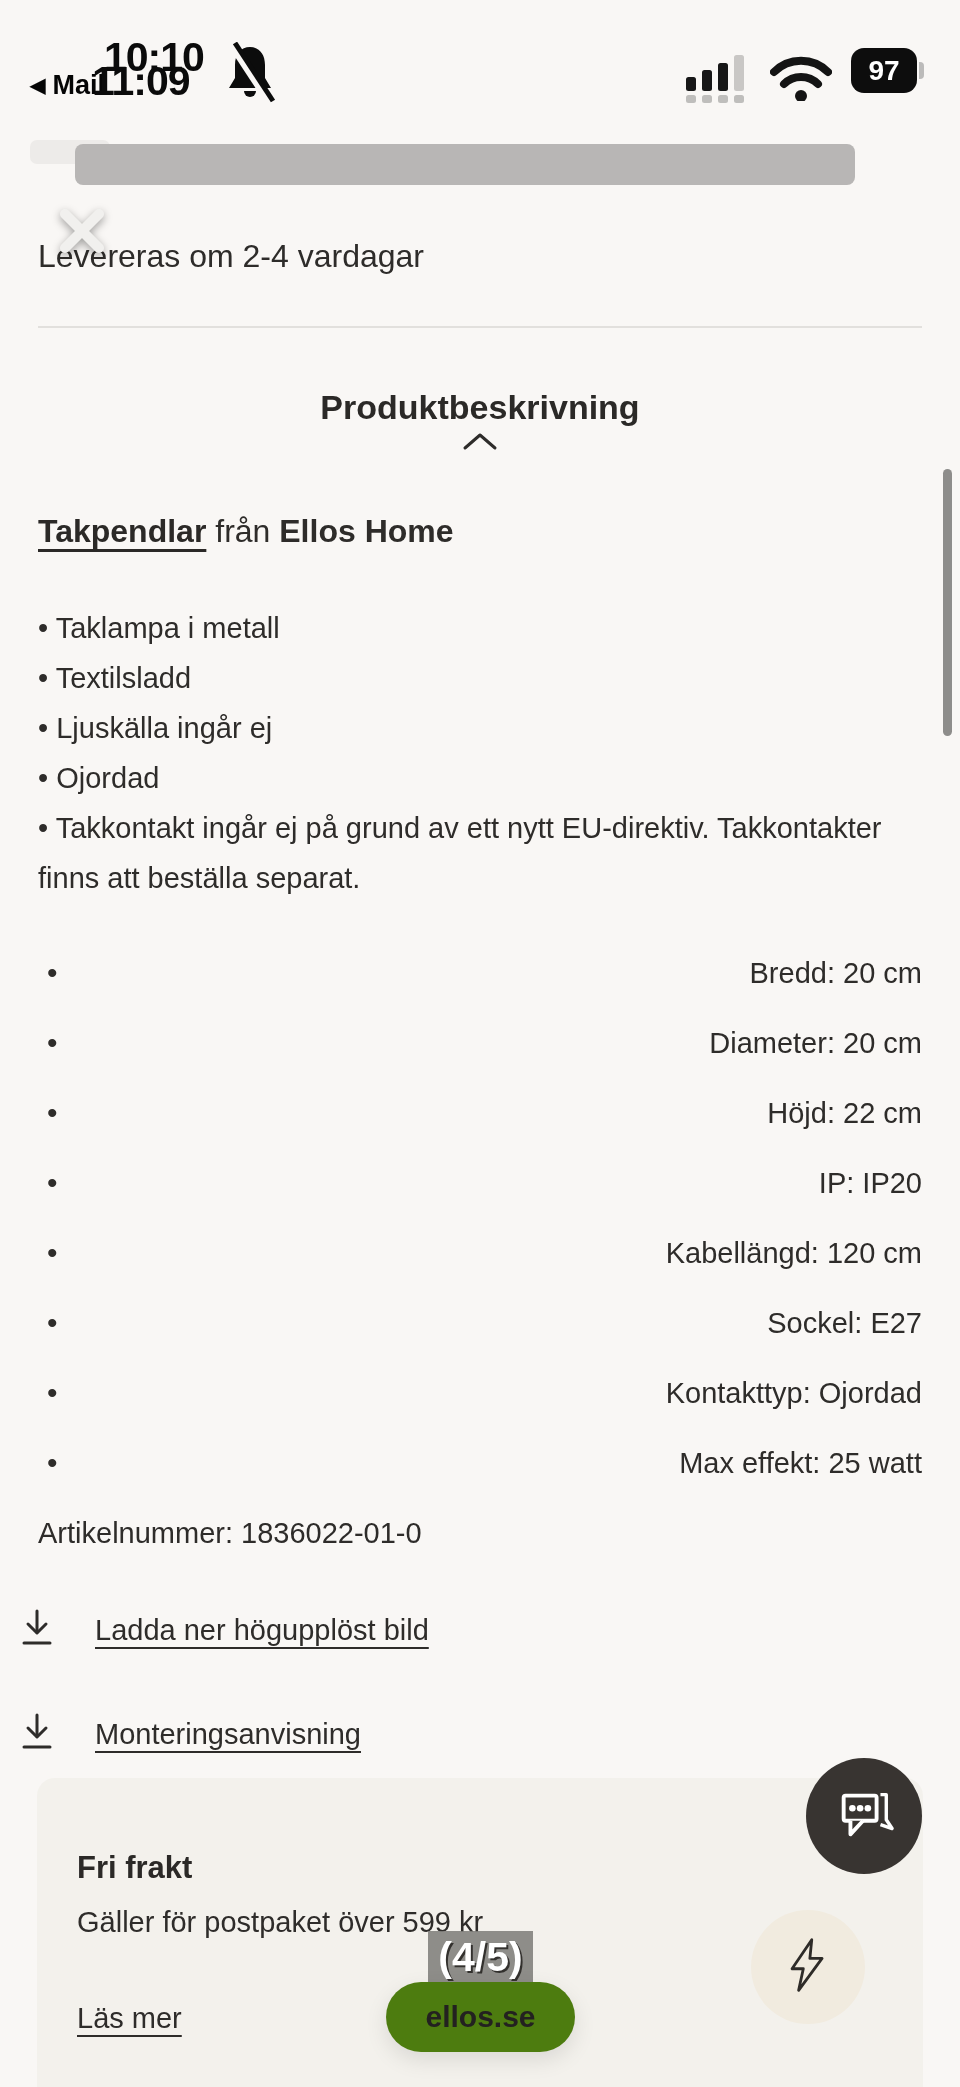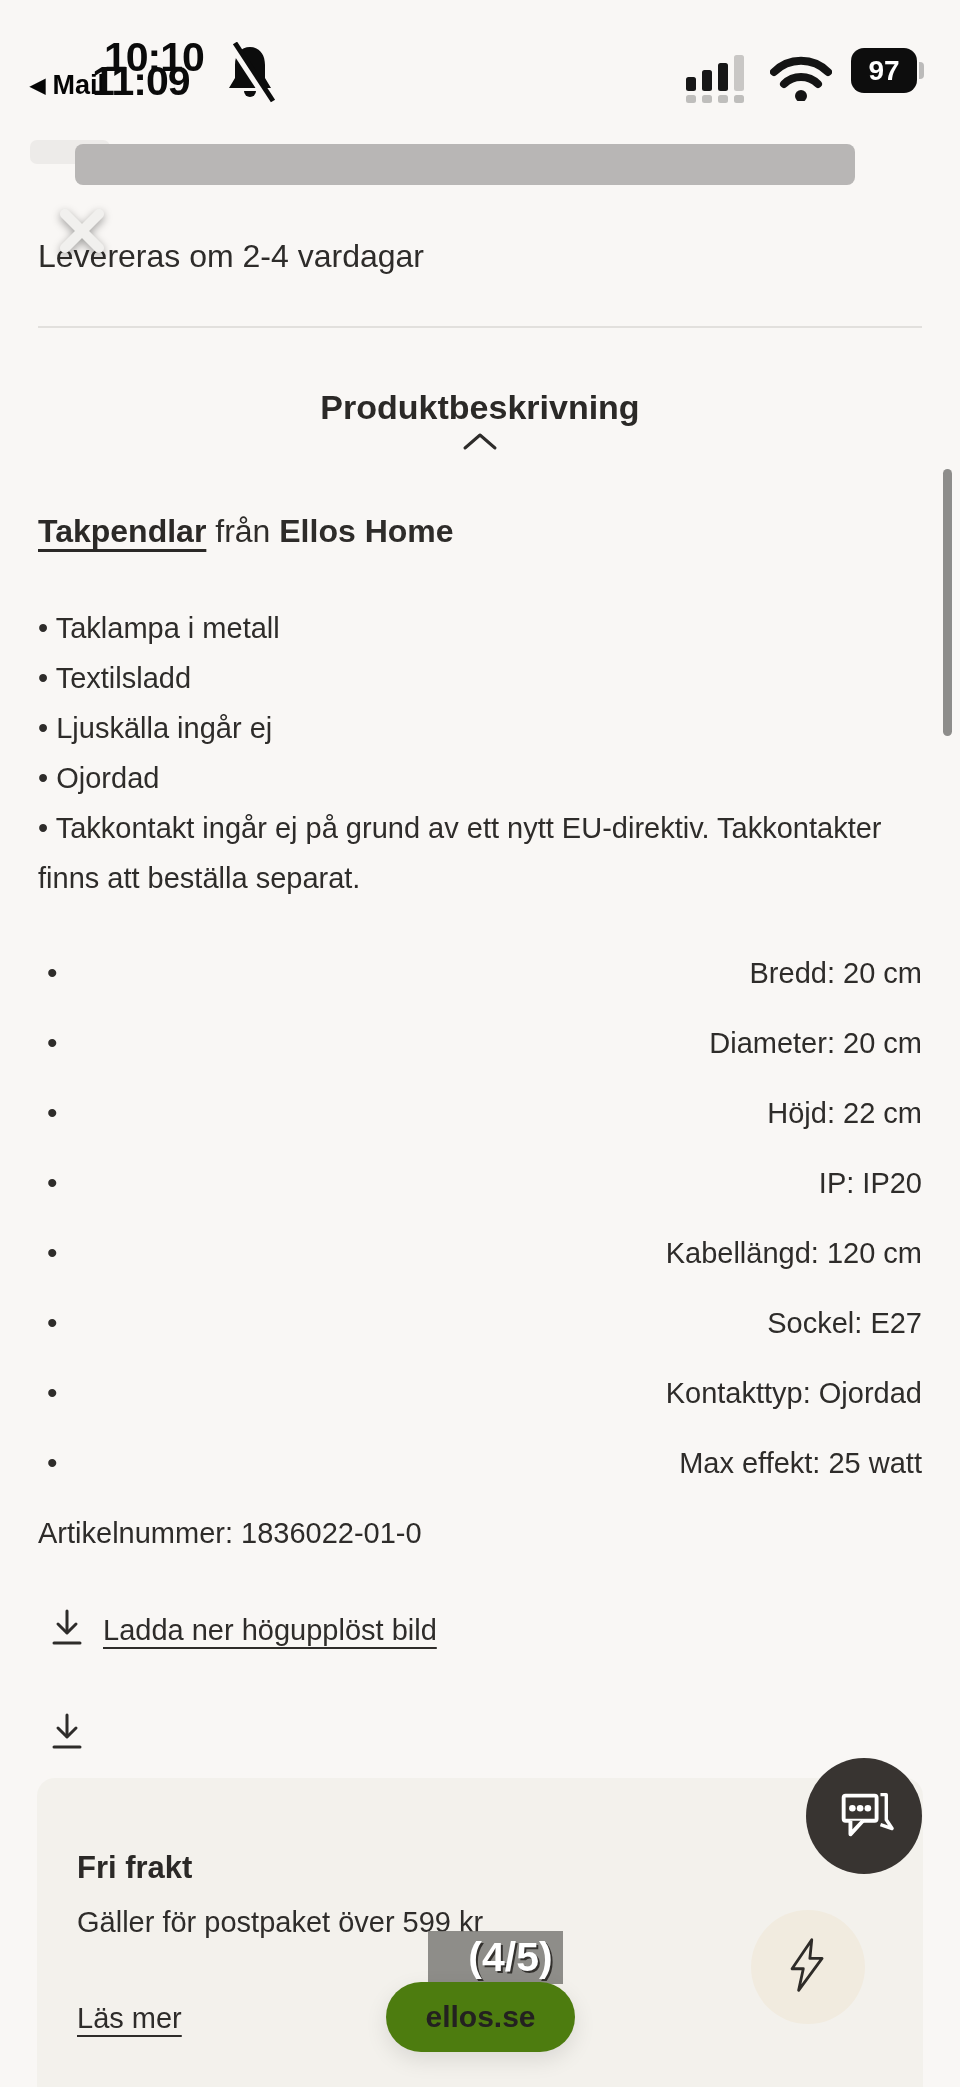--- a/index.html
+++ b/index.html
@@ -38,37 +38,37 @@
   
   .features{margin-top:50px;padding:0 38px;}
   .feature-item{font-size:29px;line-height:50px;}
   .feature-item::before{content:"\2022  ";}
   
   .specs{list-style:none;margin:52px 0 0;padding:0 38px;text-align:right;}
   .specs li{position:relative;padding-left:38px;font-size:29px;line-height:36px;margin-bottom:34px;}
   .specs li::before{content:"\2022";position:absolute;left:9px;top:0;font-size:30px;}
   .article{margin:16px 0 0;padding:0 38px;font-size:29px;line-height:36px;}
   
-  .dl-row{display:flex;align-items:center;gap:19px;padding:0 50px;cursor:pointer;}
+  .dl-row{display:flex;align-items:center;gap:41px;padding:0 20px;cursor:pointer;}
   .dl-row.first{margin-top:57px;}
   .dl-row.second{margin-top:60px;}
   .dl-text{font-size:29px;line-height:40px;text-decoration:underline;text-decoration-thickness:2px;text-underline-offset:7px;color:#2e2c2a;}
   
   .card{margin:22px 37px 0;background:#f3f1ec;border-radius:18px;padding:72px 40px 90px;position:relative;}
   .card-title{margin:0;font-size:31px;font-weight:700;line-height:36px;color:#2b2927;}
   .card-body{margin:18px 0 0;font-size:29px;line-height:36px;}
   .card-link{display:inline-block;margin-top:60px;font-size:29px;line-height:36px;text-decoration:underline;text-decoration-thickness:2px;text-underline-offset:7px;color:#2e2c2a;cursor:pointer;}
   
   .chat-btn{position:absolute;left:806px;top:1758px;width:116px;height:116px;border-radius:50%;background:#383431;
     display:flex;align-items:center;justify-content:center;cursor:pointer;}
   .flash-btn{position:absolute;left:751px;top:1910px;width:114px;height:114px;border-radius:50%;background:#f1ebdf;
     display:flex;align-items:center;justify-content:center;cursor:pointer;}
   .counter-badge{position:absolute;left:428px;top:1931px;width:105px;height:53px;background:rgba(128,126,123,0.88);
     display:flex;align-items:center;justify-content:center;
-    font-size:41px;font-weight:700;color:#fff;text-shadow:2px 2px 0 rgba(35,33,31,0.85);padding-left:30px;}
+    font-size:41px;font-weight:700;color:#fff;text-shadow:2px 2px 0 rgba(35,33,31,0.85);}
   .site-pill{position:absolute;left:386px;top:1982px;width:189px;height:70px;border-radius:35px;background:#4d7c0f;
     box-shadow:0 8px 22px rgba(0,0,0,0.10);display:flex;align-items:center;justify-content:center;
     font-size:30px;font-weight:600;color:#232120;}
   .scroll-thumb{position:absolute;left:943px;top:469px;width:9px;height:267px;border-radius:5px;background:#8e8d8b;cursor:grab;}
 </style>
 </head>
 <body>
 
 <div class="status">
   <div class="back">
@@ -172,20 +172,21 @@
 </div>
 
 <div class="dl-row second">
   <span>
     <svg width="34" height="40" viewBox="0 0 34 40">
       <path d="M17 3 V24" stroke="#2e2c2a" stroke-width="3" fill="none" stroke-linecap="round"></path>
       <path d="M8 16 L17 25 L26 16" stroke="#2e2c2a" stroke-width="3" fill="none" stroke-linecap="round" stroke-linejoin="round"></path>
       <path d="M4 35 H30" stroke="#2e2c2a" stroke-width="3" fill="none" stroke-linecap="round"></path>
     </svg>
   </span>
+  <span class="dl-text">Monteringsanvisning</span>
 </div>
 
 <div class="card">
   <h3 class="card-title">Fri frakt</h3>
   <p class="card-body">Gäller för postpaket över 599 kr</p>
   <span class="card-link">Läs mer</span>
 </div>
 
 <div class="chat-btn">
   <span>

